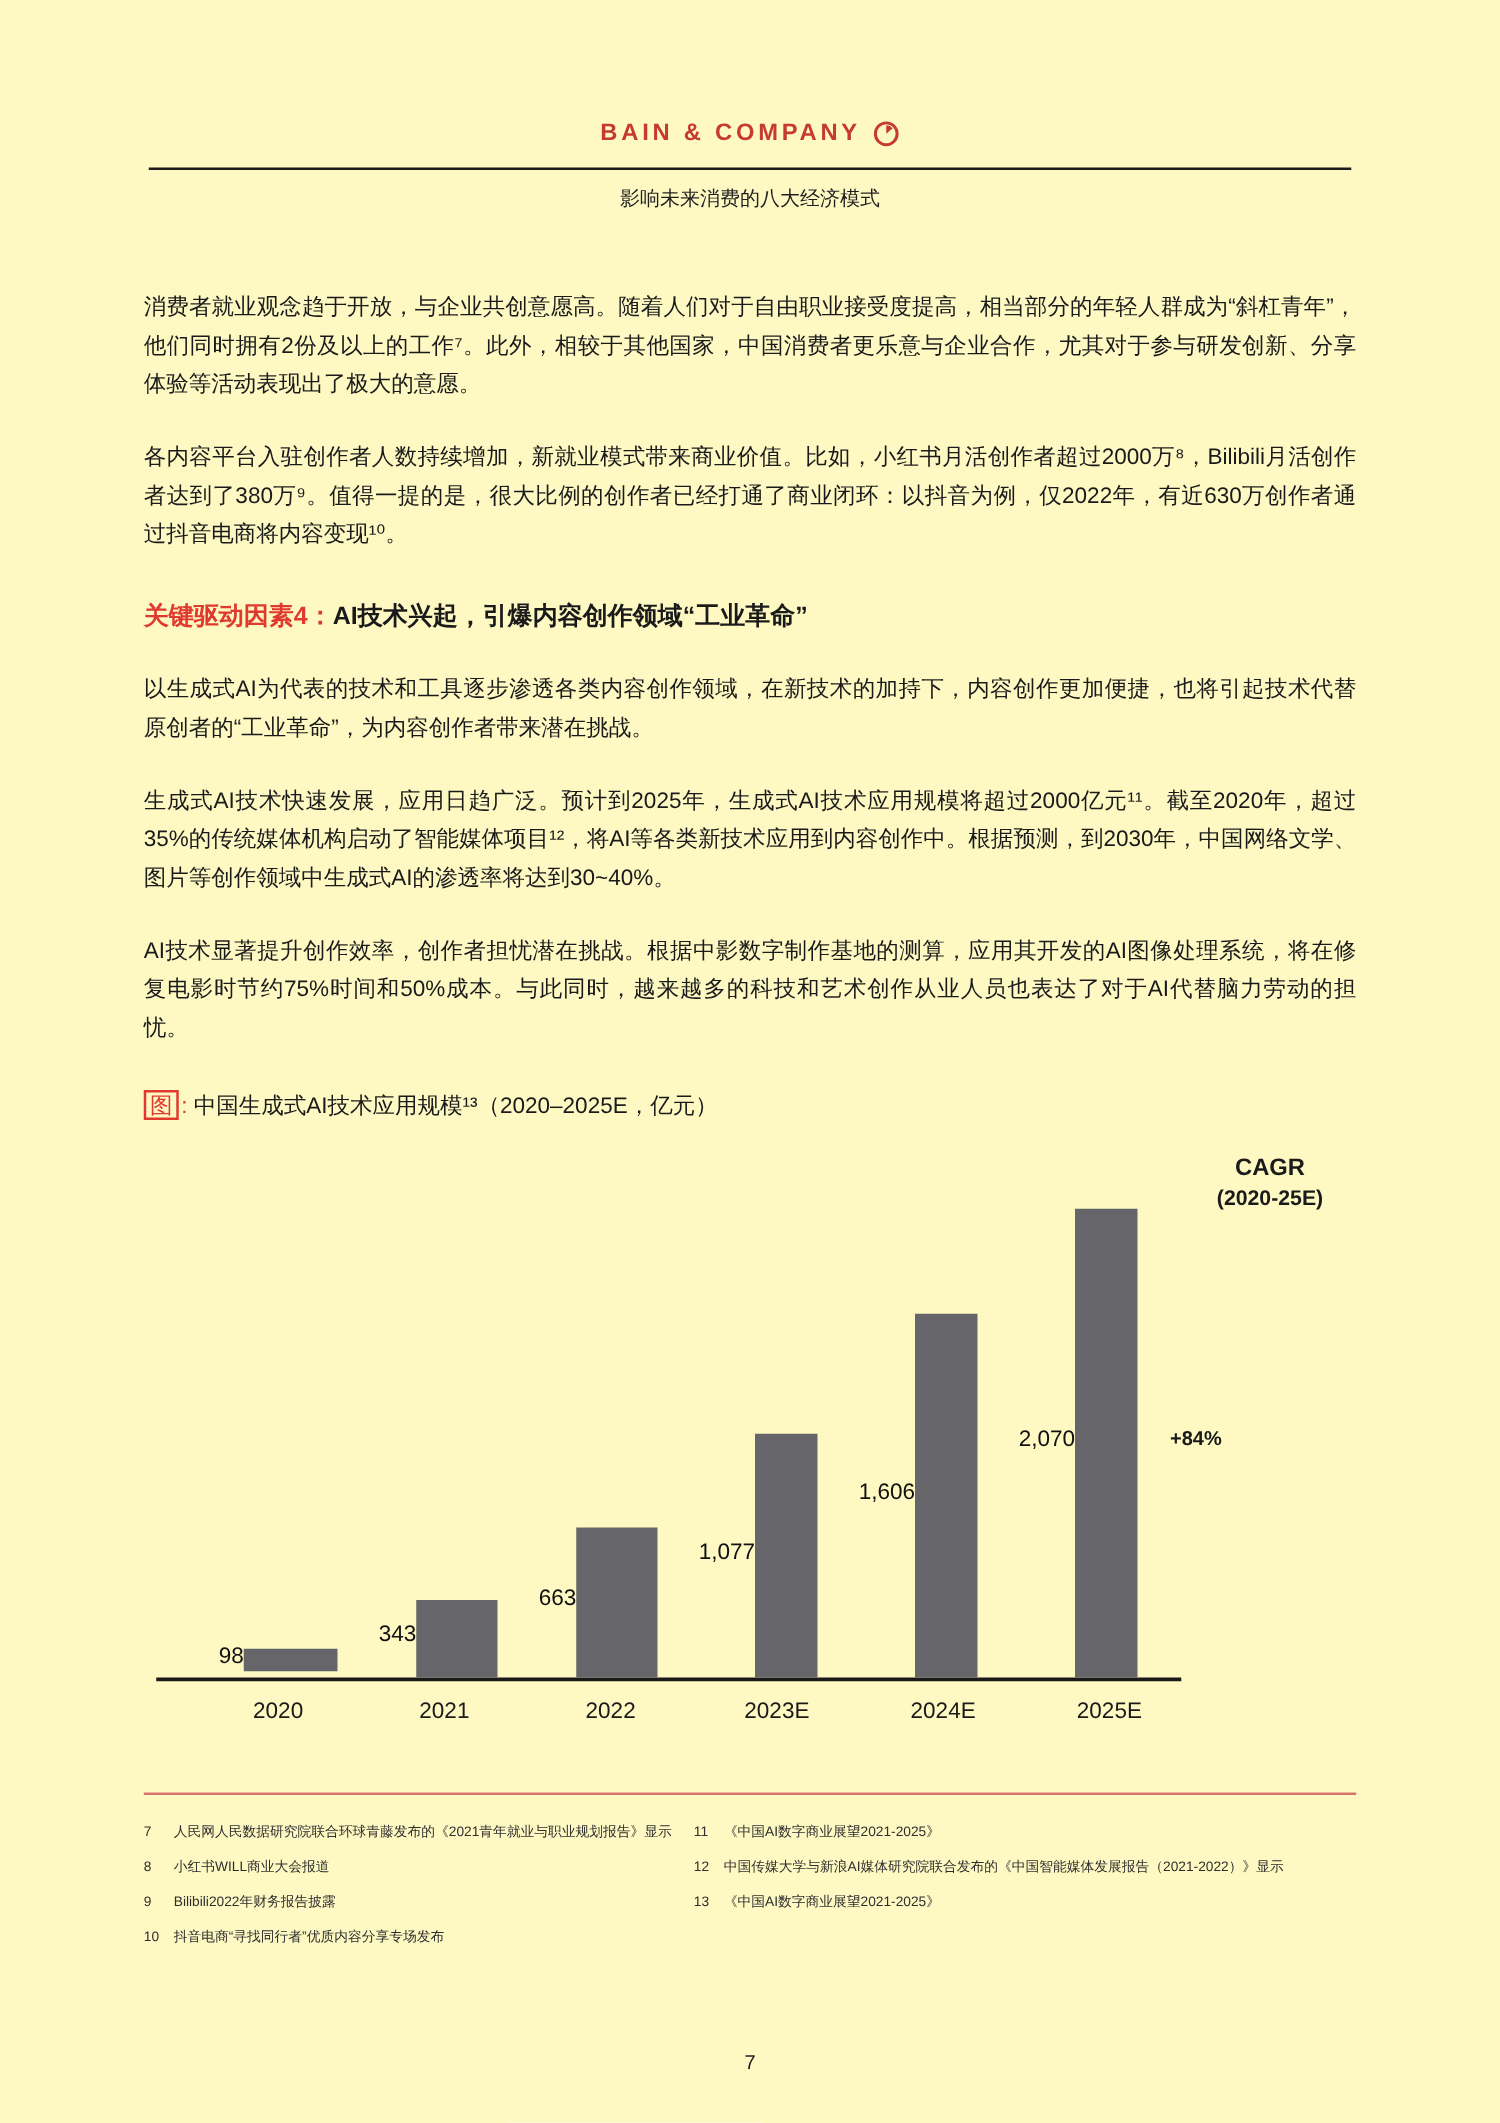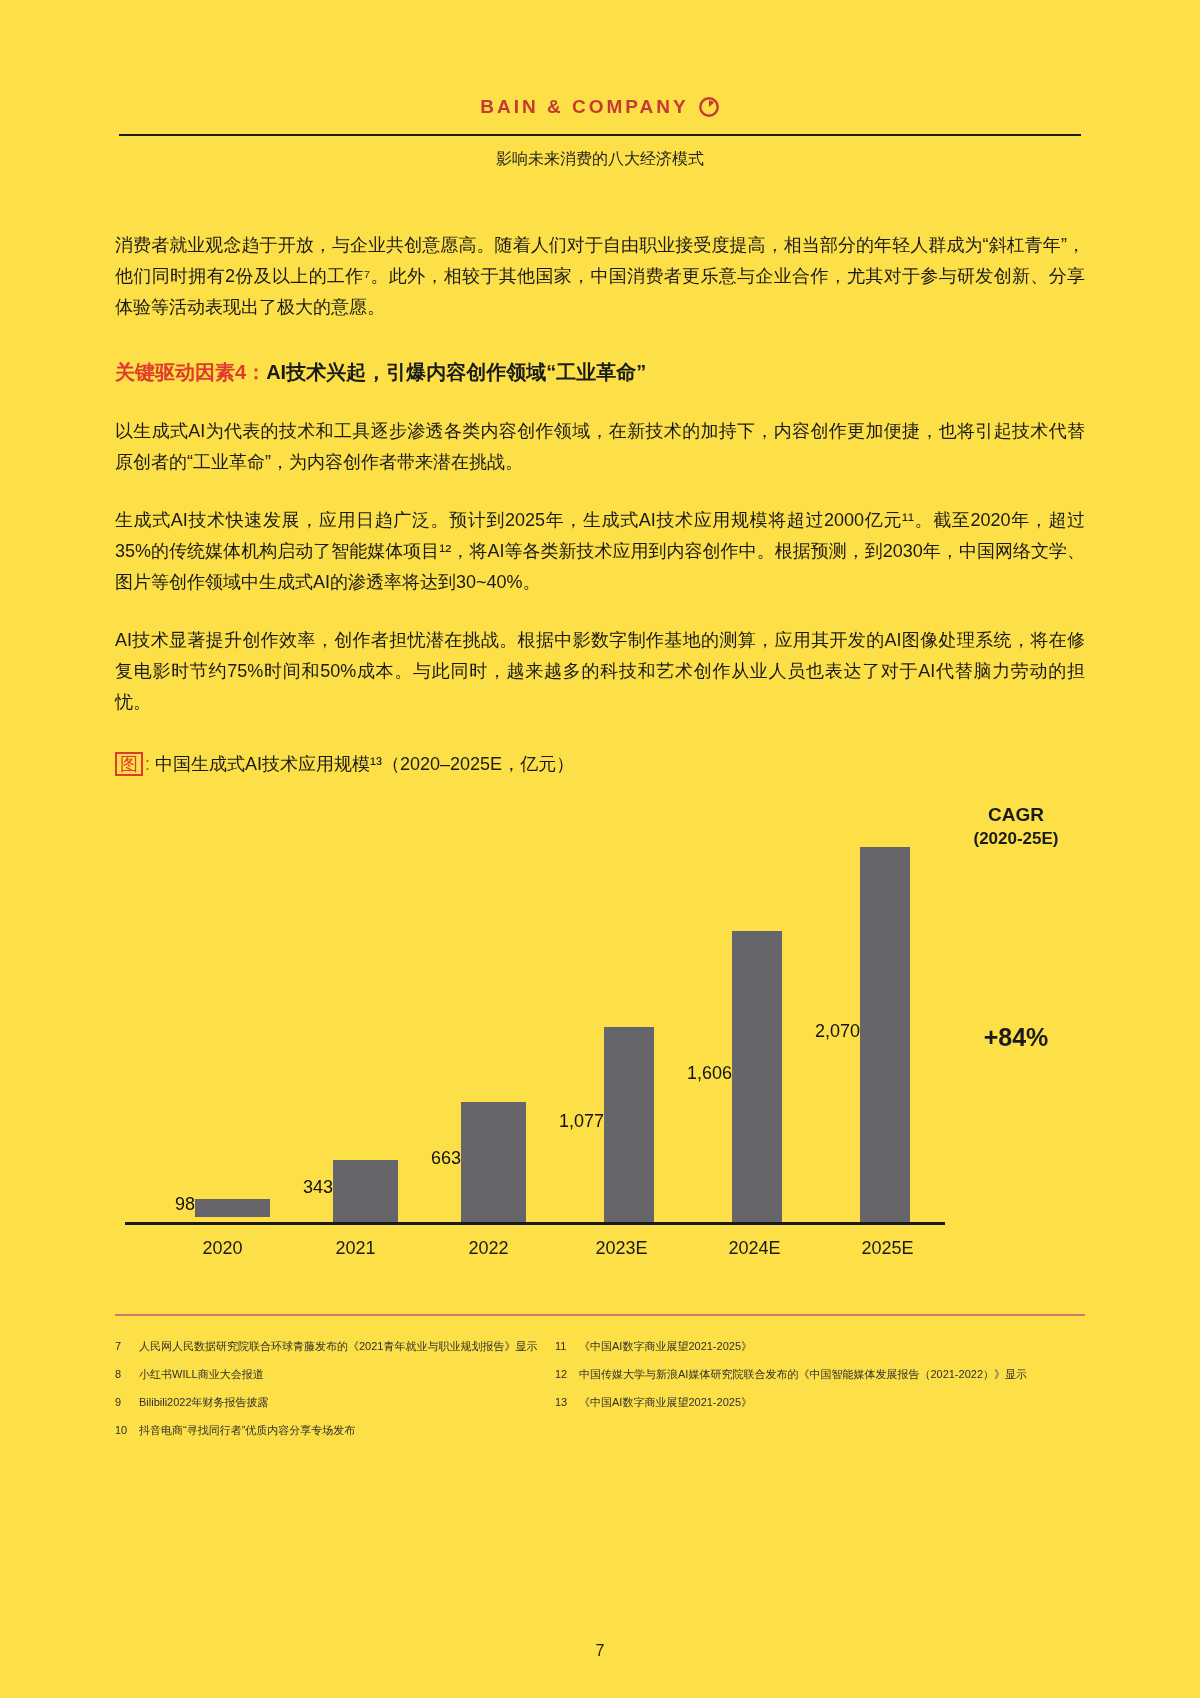--- a/index.html
+++ b/index.html
@@ -3,21 +3,21 @@
 <meta charset="utf-8">
 <style>
   * { box-sizing: border-box; }
   html, body { margin: 0; padding: 0; }
   body {
     width: 1200px; height: 1698px;
     background: #ffffff;
     font-family: "Liberation Sans", "DejaVu Sans", sans-serif;
     color: #1a1a1a;
   }
-  .page { position: relative; width: 1200px; height: 1698px; background: #fde047; overflow: hidden; }
+  .page { position: relative; width: 1200px; height: 1698px; background: #fef9c3; overflow: hidden; }
 
   
   .header { text-align: center; padding-top: 96px; }
   .logo {
     display: inline-flex; align-items: center; gap: 9px;
     font-size: 19px; font-weight: bold; letter-spacing: 3px;
   }
   .logo-icon svg { width: 22px; height: 22px; display: block; }
   .header-rule { width: 962px; margin: 16px auto 0; border: 0; border-top: 2px solid #1c1c1c; }
   .subtitle { margin-top: 13px; font-size: 16px; color: #1f1f1f; }
@@ -48,21 +48,21 @@
     display: flex; align-items: flex-end; gap: 33px; padding-left: 50px;
   }
   .bar-col { width: 95px; display: flex; flex-direction: row; align-items: center; justify-content: flex-end; }
   .bar-value { font-size: 18px; margin-bottom: 7px; color: #111; }
   .bar { width: 95px; }
   .cats { margin-left: 10px; width: 820px; display: flex; gap: 38px; padding-left: 50px; margin-top: 13px; }
   .cat { width: 95px; text-align: center; font-size: 18px; }
   .cagr-block { position: absolute; left: 821px; top: 2px; width: 160px; text-align: center; }
   .cagr-title { font-size: 19px; font-weight: bold; }
   .cagr-period { font-size: 17px; margin-top: 3px; font-weight: bold; }
-  .cagr-value { position: absolute; left: 821px; top: 221px; width: 160px; text-align: center; font-size: 25px; font-weight: bold; }
+  .cagr-value { position: absolute; left: 821px; top: 221px; width: 160px; font-size: 16px; font-weight: bold; }
 
   
   .footnote-separator { width: 970px; border: 0; border-top: 2px solid #d9756f; margin: 32px 0 0 0; }
   .footnotes { display: flex; margin-top: 16px; font-size: 11px; color: #2e2e2e; }
   .fn-col-left { width: 440px; }
   .fn-col-right { width: 530px; }
   .fn-item { display: flex; line-height: 28px; }
   .fn-num { width: 24px; flex-shrink: 0; }
 
   .page-number { position: absolute; left: 0; right: 0; bottom: 38px; text-align: center; font-size: 16px; }
@@ -85,20 +85,23 @@
     <hr class="header-rule">
     <div class="subtitle">影响未来消费的八大经济模式</div>
   </div>
 
   <div class="content">
 
     <p class="body-para first-para">
       <span class="lead">消费者就业观念趋于开放，与企业共创意愿高。</span><span>随着人们对于自由职业接受度提高，相当部分的年轻人群成为“斜杠青年”，他们同时拥有2份及以上的工作⁷。此外，相较于其他国家，中国消费者更乐意与企业合作，尤其对于参与研发创新、分享体验等活动表现出了极大的意愿。</span>
     </p>
 
+    <p class="body-para">
+      <span class="lead">各内容平台入驻创作者人数持续增加，新就业模式带来商业价值。</span><span>比如，小红书月活创作者超过2000万⁸，Bilibili月活创作者达到了380万⁹。值得一提的是，很大比例的创作者已经打通了商业闭环：以抖音为例，仅2022年，有近630万创作者通过抖音电商将内容变现¹⁰。</span>
+    </p>
 
     <div class="section-heading">
       <span style="color: rgb(224, 58, 48);">关键驱动因素4：</span><span>AI技术兴起，引爆内容创作领域“工业革命”</span>
     </div>
 
     <p class="body-para">
       <span class="lead"></span><span>以生成式AI为代表的技术和工具逐步渗透各类内容创作领域，在新技术的加持下，内容创作更加便捷，也将引起技术代替原创者的“工业革命”，为内容创作者带来潜在挑战。</span>
     </p>
 
     <p class="body-para">

